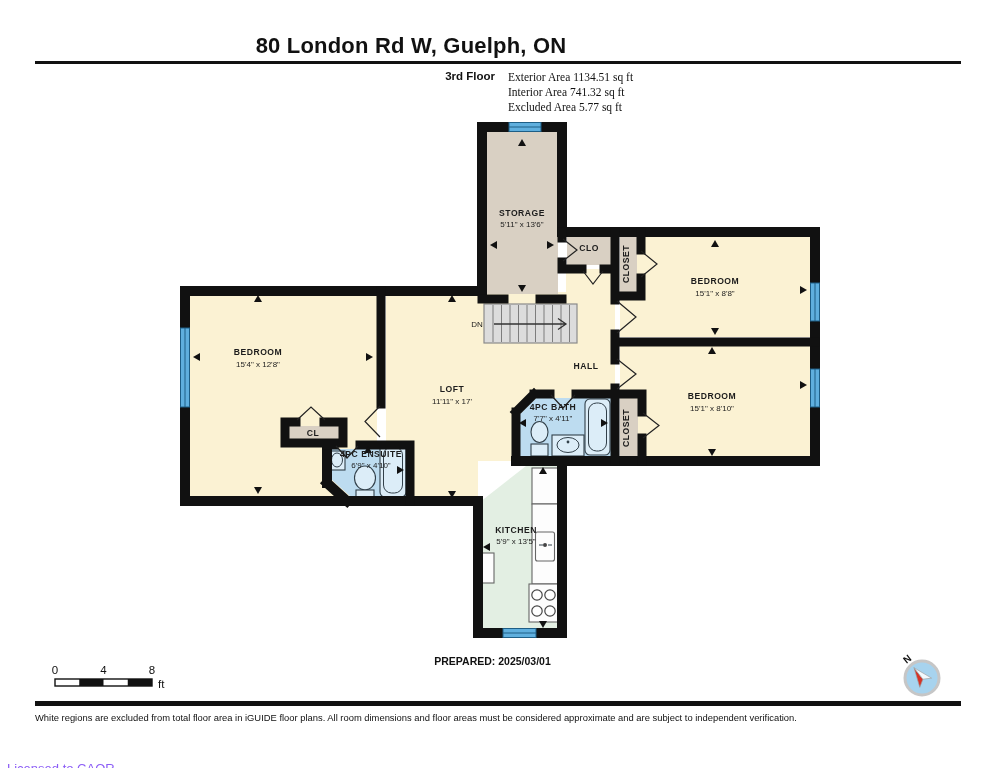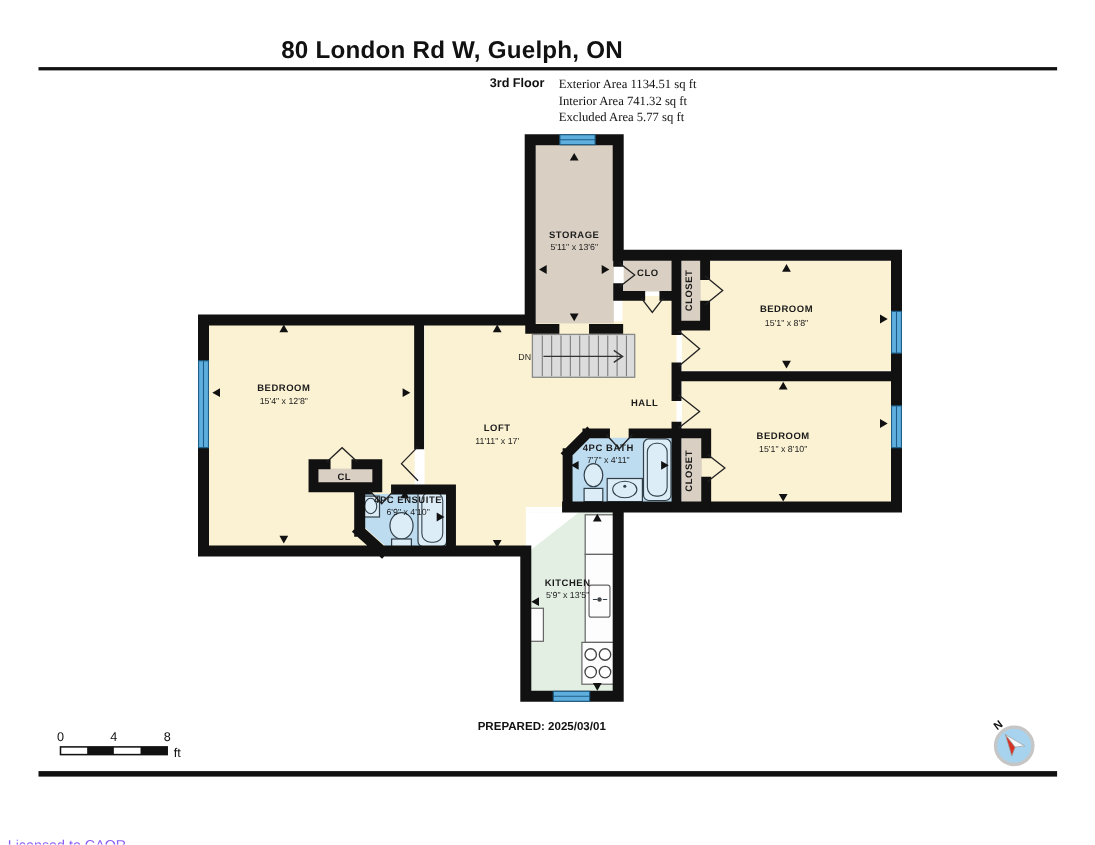--- a/index.html
+++ b/index.html
@@ -217,14 +217,15 @@
       <g transform="rotate(-38)">
         <polygon points="0,-13 -7.5,6 0,1.5" fill="#D63226" stroke="#9e9e9e" stroke-width="0.6"></polygon>
         <polygon points="0,-13 7.5,6 0,1.5" fill="#f4f9fd" stroke="#9e9e9e" stroke-width="0.6"></polygon>
         <text class="north" x="0" y="-20.5">N</text>
       </g>
     </g>
   </svg>
 
   <div class="abs" id="prepared">PREPARED: 2025/03/01</div>
   <div class="abs" id="footer-rule"></div>
+  <div class="abs" id="disclaimer">White regions are excluded from total floor area in iGUIDE floor plans. All room dimensions and floor areas must be considered approximate and are subject to independent verification.</div>
   <div class="abs" id="license">Licensed to CAOR</div>
 </div>
 
 </body></html>

